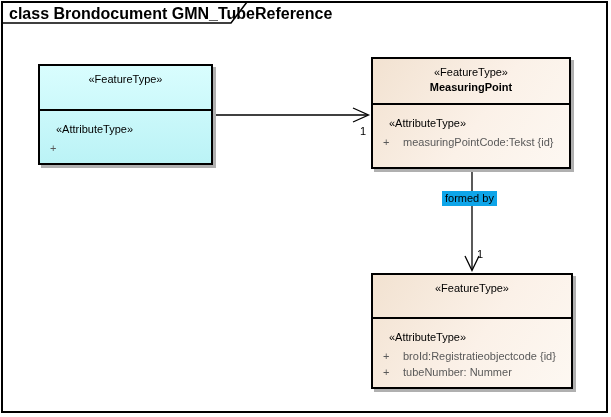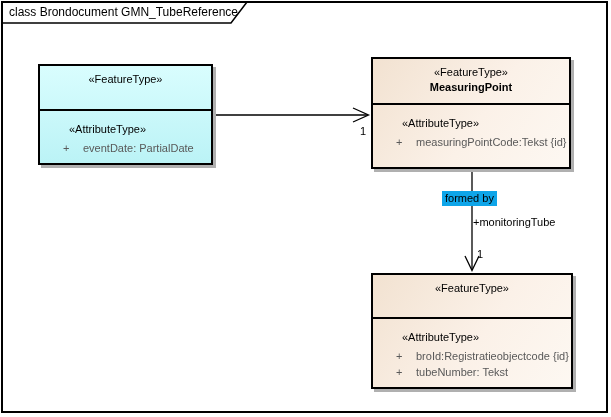--- a/index.html
+++ b/index.html
@@ -7,35 +7,35 @@
     position:relative; width:611px; height:417px; background:#ffffff;
     font-family:"Liberation Sans", sans-serif; overflow:hidden;
   }
   .frame-border {
     position:absolute; left:1px; top:1px; width:607px; height:412px;
     border:2px solid #000; box-sizing:border-box; pointer-events:none;
   }
   .connector-layer { position:absolute; left:0; top:0; z-index:1; }
   .frame-title {
     position:absolute; left:9px; top:5px; z-index:2;
-    font-size:12px; font-weight:normal; color:#000; white-space:nowrap;
+    font-size:16px; font-weight:bold; color:#000; white-space:nowrap;
   }
   .uml-box {
     position:absolute; z-index:3; box-sizing:border-box;
     border:2px solid #000; box-shadow:3px 3px 0 #b0b0b0;
   }
   .box-cyan { background:linear-gradient(180deg, #d9fdfe 0%, #bbf3f6 100%); }
   .box-tan  { background:linear-gradient(125deg, #f2e2d1 0%, #fbf1e8 55%, #fdf8f2 100%); }
   .box-header {
     box-sizing:border-box; border-bottom:2px solid #000;
     text-align:center; padding-top:6px;
   }
   .stereotype { font-size:11px; line-height:14px; color:#000; white-space:nowrap; }
   .class-name { font-size:11px; line-height:14px; font-weight:bold; color:#000; margin-top:1px; white-space:nowrap; }
-  .box-body { padding:11px 2px 0 16px; }
+  .box-body { padding:11px 2px 0 3px; }
   .attr-stereotype { font-size:11px; line-height:14px; color:#000; padding-left:13px; margin-bottom:4px; white-space:nowrap; }
   .attr-row { display:flex; font-size:11px; line-height:16px; color:#595959; padding-left:7px; white-space:nowrap; }
   .attr-vis { width:20px; flex:0 0 20px; }
   .assoc-label { position:absolute; z-index:2; font-size:11px; line-height:15px; color:#000; white-space:nowrap; }
   .assoc1-labels { top:124px; right:245px; text-align:right; }
   .formed-by { left:442px; top:191px; background:#0ea5e9; padding:0 3px; }
   .role2 { left:473px; top:215px; }
   .stereo2 { left:466px; top:230px; }
   .mult2 { left:477px; top:247px; }
 </style>
@@ -61,21 +61,20 @@
   <div class="frame-title">class Brondocument GMN_TubeReference</div>
 
   <div class="uml-box box-cyan" style="left:38px; top:64px; width:175px; height:101px;">
     <div class="box-header" style="height:45px;">
       <div class="stereotype">«FeatureType»</div>
     </div>
     <div class="box-body">
       <div class="attr-stereotype">«AttributeType»</div>
       <div class="attr-row">
         <span class="attr-vis">+</span>
-        <span>eventDate: PartialDate</span>
       </div>
     </div>
   </div>
 
   <div class="uml-box box-tan" style="left:371px; top:57px; width:200px; height:112px;">
     <div class="box-header" style="height:46px;">
       <div class="stereotype">«FeatureType»</div>
       <div class="class-name">MeasuringPoint</div>
     </div>
     <div class="box-body">
@@ -92,26 +91,25 @@
       <div class="stereotype">«FeatureType»</div>
     </div>
     <div class="box-body">
       <div class="attr-stereotype">«AttributeType»</div>
       <div class="attr-row">
         <span class="attr-vis">+</span>
         <span>broId:Registratieobjectcode {id}</span>
       </div>
       <div class="attr-row">
         <span class="attr-vis">+</span>
-        <span>tubeNumber: Tekst</span>
+        <span>tubeNumber: Nummer</span>
       </div>
     </div>
   </div>
 
   <div class="assoc-label assoc1-labels">
     <div>1</div>
   </div>
 
   <div class="assoc-label formed-by">formed by</div>
-  <div class="assoc-label role2">+monitoringTube</div>
   <div class="assoc-label mult2">1</div>
 
 </div>
 
 </body></html>

